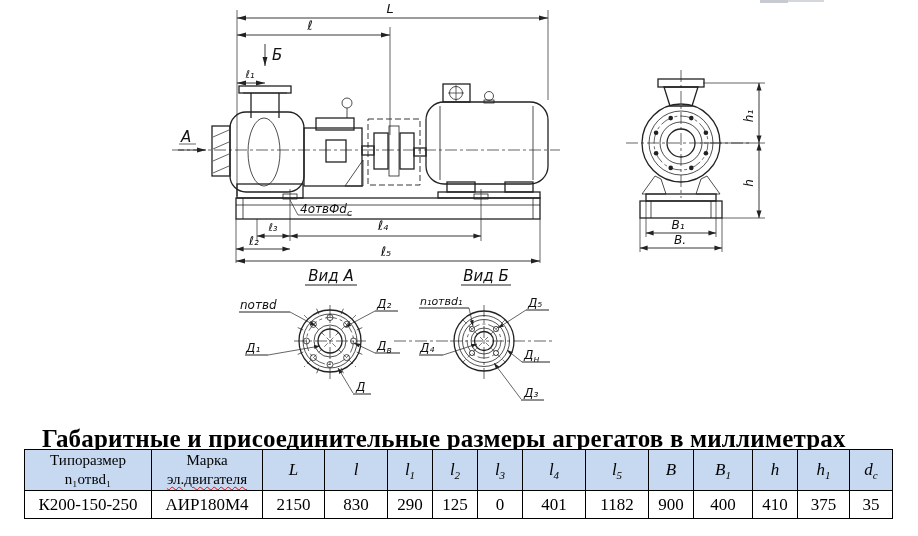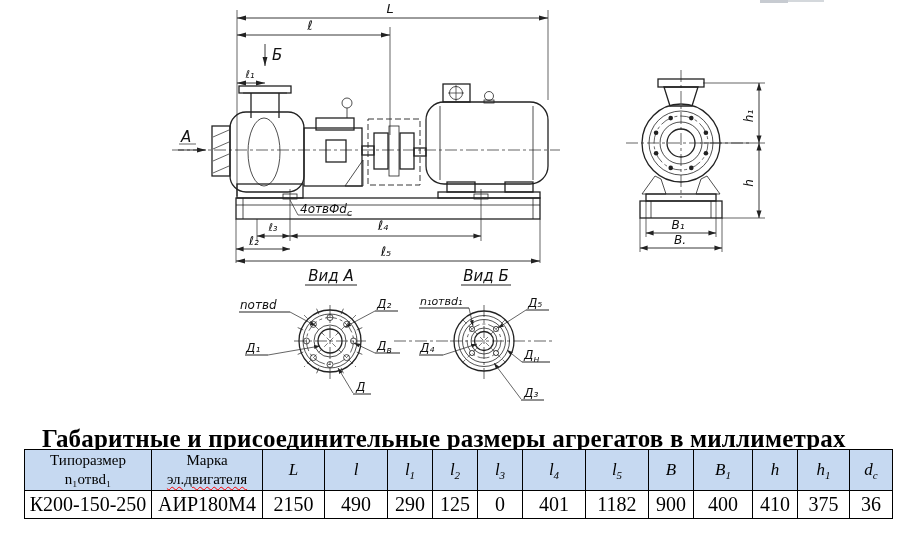--- a/index.html
+++ b/index.html
@@ -35,21 +35,21 @@
     border:1.5px solid #000;
   }
   table.dims th,table.dims td{
     border:1px solid #000;text-align:center;vertical-align:middle;padding:0 1px;
   }
   table.dims th{
     background:#c6d9f1;font-weight:normal;font-size:15px;height:40px;line-height:19px;
   }
   table.dims th i{font-style:italic;font-size:17px;font-family:"Liberation Serif",serif;}
   table.dims th sub{font-size:11px;line-height:0;}
-  table.dims td{font-size:20px;height:27px;background:#fff;}
+  table.dims td{font-size:17px;height:27px;background:#fff;}
   .spell{
     text-decoration-line:underline;text-decoration-style:wavy;
     text-decoration-color:#ff0000;text-decoration-thickness:1px;text-underline-offset:2px;
   }
 </style>
 </head>
 <body>
 
 <div class="artifact a1"></div>
 <div class="artifact a2"></div>
@@ -293,26 +293,26 @@
         <th><i>h</i></th>
         <th><i>h<sub>1</sub></i></th>
         <th><i>d<sub>c</sub></i></th>
       </tr>
   </thead>
   <tbody>
       <tr>
         <td>К200-150-250</td>
         <td>АИР180М4</td>
         <td>2150</td>
-        <td>490</td>
+        <td>830</td>
         <td>290</td>
         <td>125</td>
         <td>0</td>
         <td>401</td>
         <td>1182</td>
         <td>900</td>
         <td>400</td>
         <td>410</td>
         <td>375</td>
-        <td>36</td>
+        <td>35</td>
       </tr>
     </tbody>
 </table>
 
 </body></html>

